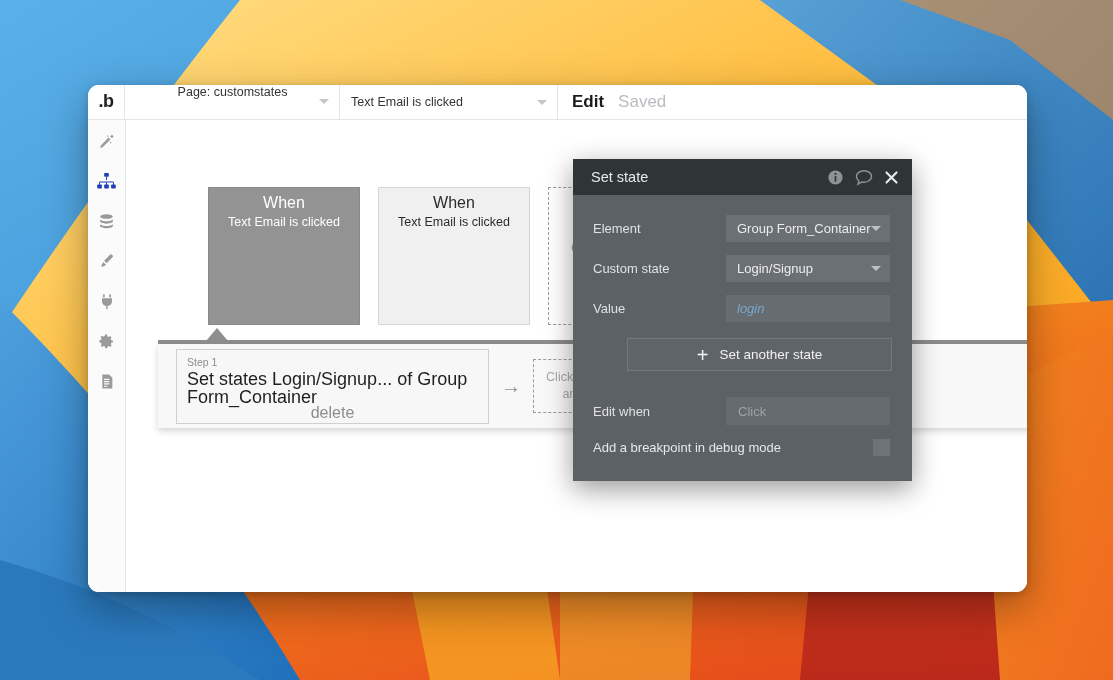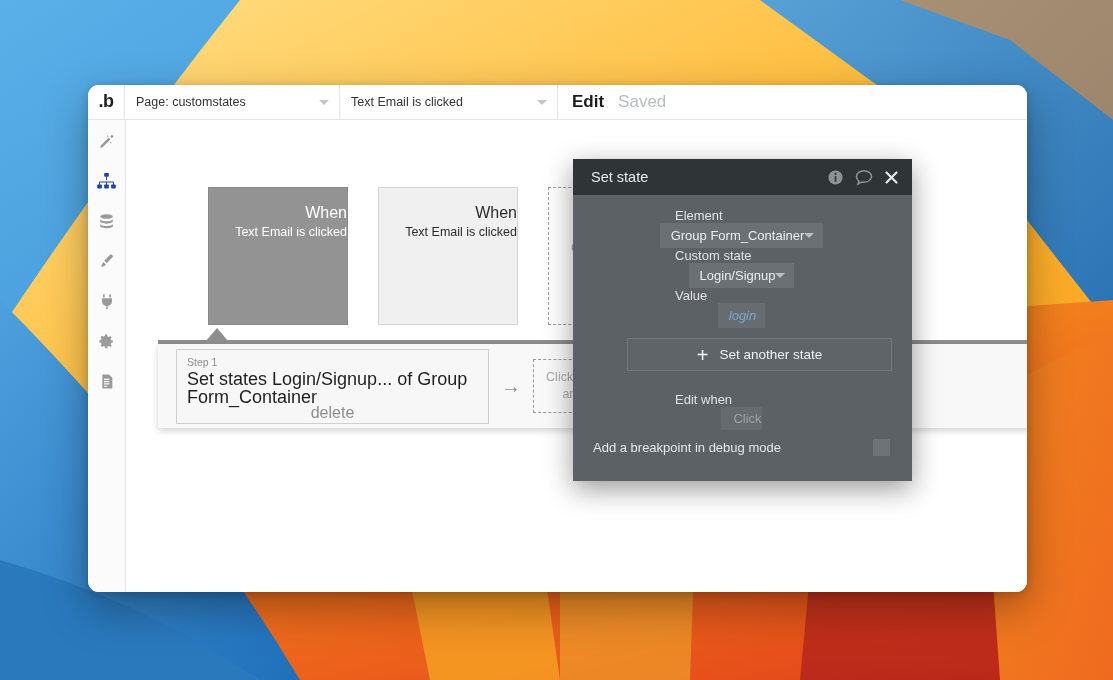--- a/index.html
+++ b/index.html
@@ -39,21 +39,21 @@
     font-size: 18px; font-weight: 700; color: #222; letter-spacing: -.5px;
     padding-bottom: 2px;
   }
   .dd-cell {
     display: flex; align-items: center;
     border-right: 1px solid #e3e5e8;
     padding: 0 10px 0 11px;
     font-size: 12.5px; color: #333;
     position: relative;
   }
-  .dd-cell.page { width: 215px; }
+  .dd-cell.page { width: 215px; flex-direction: column; }
   .dd-cell.wf   { width: 218px; }
   .dd-cell .caret {
     margin-left: auto; width: 0; height: 0;
     border-left: 5px solid transparent; border-right: 5px solid transparent;
     border-top: 5px solid #c3c6ca;
   }
   .edit-cell {
     display: flex; align-items: center; gap: 14px;
     padding: 0 14px; flex: 1;
     font-size: 17px;
@@ -78,22 +78,22 @@
     color: #9a9a9a;
   }
   .rail-item.active { color: #1e3fb5; }
   .rail-item svg { display: block; }
 
   
   #canvas { flex: 1; position: relative; background: #fff; overflow: hidden; }
 
   
   .when-card {
-    position: absolute; top: 67px; width: 140px; height: 138px;
-    padding-top: 14px; text-align: right;
+    position: absolute; top: 67px; width: 152px; height: 138px;
+    padding-top: 4px; text-align: center;
   }
   .when-card.selected {
     left: 82px; background: #939393; border: 1px solid #8a8a8a; color: #fff;
   }
   .when-card.plain {
     left: 252px; background: #f0f0f0; border: 1px solid #d6d6d6; color: #2b2b2b;
   }
   .when-title { font-size: 16px; line-height: 22px; font-weight: 400; }
   .when-sub   { font-size: 12.5px; margin-top: 1px; }
 
@@ -150,21 +150,21 @@
   #dialog-header {
     height: 36px; background: #2f3437;
     display: flex; align-items: center;
     padding: 0 13px 0 18px;
   }
   #dialog-title { color: #e9eaea; font-size: 14.5px; }
   .dlg-icons { margin-left: auto; display: flex; align-items: center; gap: 11px; color: #8d9295; }
   .dlg-icons span { display: flex; align-items: center; justify-content: center; cursor: pointer; }
 
   .dlg-body { padding: 13px 22px 0 20px; }
-  .frow { display: flex; align-items: center; height: 40px; flex-direction: column; }
+  .frow { display: flex; align-items: center; height: 40px; }
   .flabel { color: #dfe1e2; font-size: 13px; width: 133px; }
   .fctrl {
     flex: 1; height: 27px; background: #6b7074;
     display: flex; align-items: center; padding: 0 9px 0 11px;
     font-size: 13px; color: #eceded;
     position: relative;
   }
   .fctrl .caret {
     margin-left: auto; width: 0; height: 0;
     border-left: 5px solid transparent; border-right: 5px solid transparent;

